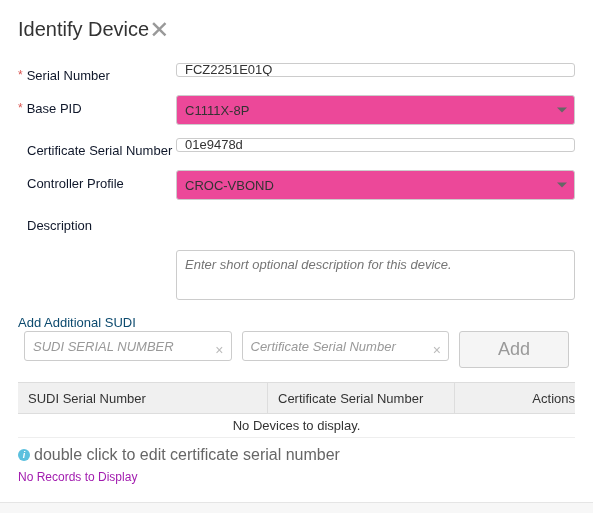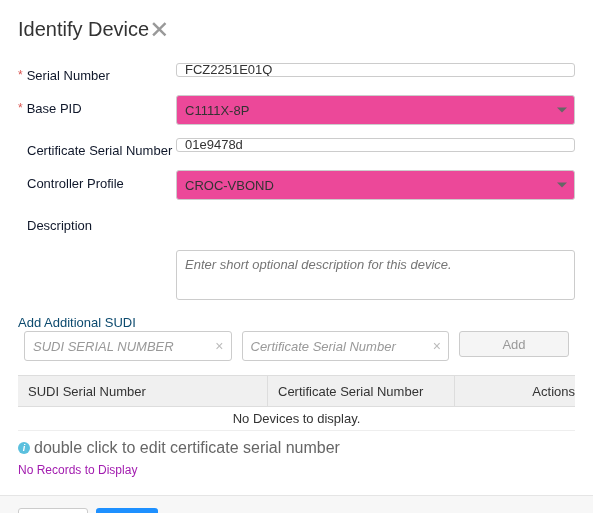--- a/index.html
+++ b/index.html
@@ -18,21 +18,21 @@
 .select-wrap { position: relative; width: 100%; }
 .select-input { width: 100%; height: 30px; border: 1px solid #ccc; border-radius: 3px; padding: 0 28px 0 8px; font-size: 13px; color: #333; background: #ec4899; cursor: pointer; display: flex; align-items: center; }
 .chevron { position: absolute; right: 8px; top: 50%; transform: translateY(-50%); width: 0; height: 0; border-left: 5px solid transparent; border-right: 5px solid transparent; border-top: 5px solid #666; }
 .textarea { width: 100%; height: 50px; border: 1px solid #ccc; border-radius: 3px; padding: 6px 8px; font-size: 13px; font-style: italic; color: #999; resize: none; font-family: Arial, sans-serif; margin-top: 38px; }
 .section-label { font-size: 13px; color: #0c4a6e; margin: 8px 0 1px 0; }
 .sudi-row { display: flex; gap: 10px; margin-bottom: 14px; padding: 0 6px; }
 .sudi-input-wrap { position: relative; flex: 1; }
 .sudi-input { width: 100%; height: 30px; border: 1px solid #ccc; border-radius: 3px; padding: 0 26px 0 8px; font-size: 13px; }
 .sudi-input::placeholder { font-style: italic; color: #999; }
 .clear-x { position: absolute; right: 8px; top: 50%; transform: translateY(-50%); color: #bbb; font-size: 14px; cursor: pointer; }
-.add-btn { width: 110px; height: 26px; border: 1px solid #ccc; border-radius: 3px; background: #f5f5f5; color: #999; font-size: 13px; cursor: pointer; }
+.add-btn { width: 110px; height: 37px; border: 1px solid #ccc; border-radius: 3px; background: #f5f5f5; color: #999; font-size: 18px; cursor: pointer; }
 .table-header { display: flex; background: #f0f0f0; border-top: 1px solid #ddd; border-bottom: 1px solid #ddd; height: 32px; align-items: center; font-size: 13px; color: #333; }
 .th1 { width: 250px; padding-left: 10px; border-right: 1px solid #ddd; height: 100%; display: flex; align-items: center; }
 .th2 { flex: 1; padding-left: 10px; border-right: 1px solid #ddd; height: 100%; display: flex; align-items: center; }
 .th3 { width: 120px; text-align: right; }
 .no-devices { text-align: center; padding: 4px 0; font-size: 13px; color: #333; border-bottom: 1px solid #eee; }
 .hint-row { display: flex; align-items: center; margin-top: 8px; gap: 4px; }
 .info-icon { width: 12px; height: 12px; border-radius: 50%; background: #5bc0de; color: #fff; font-size: 9px; display: flex; align-items: center; justify-content: center; font-style: italic; font-weight: bold; }
 .hint-text { font-size: 16px; color: #666; }
 .no-records { font-size: 12px; color: #a21caf; margin-top: 6px; padding-bottom: 18px; }
 .footer { background: #f7f7f7; border-top: 1px solid #e5e5e5; padding: 12px 18px; display: flex; gap: 8px; }

